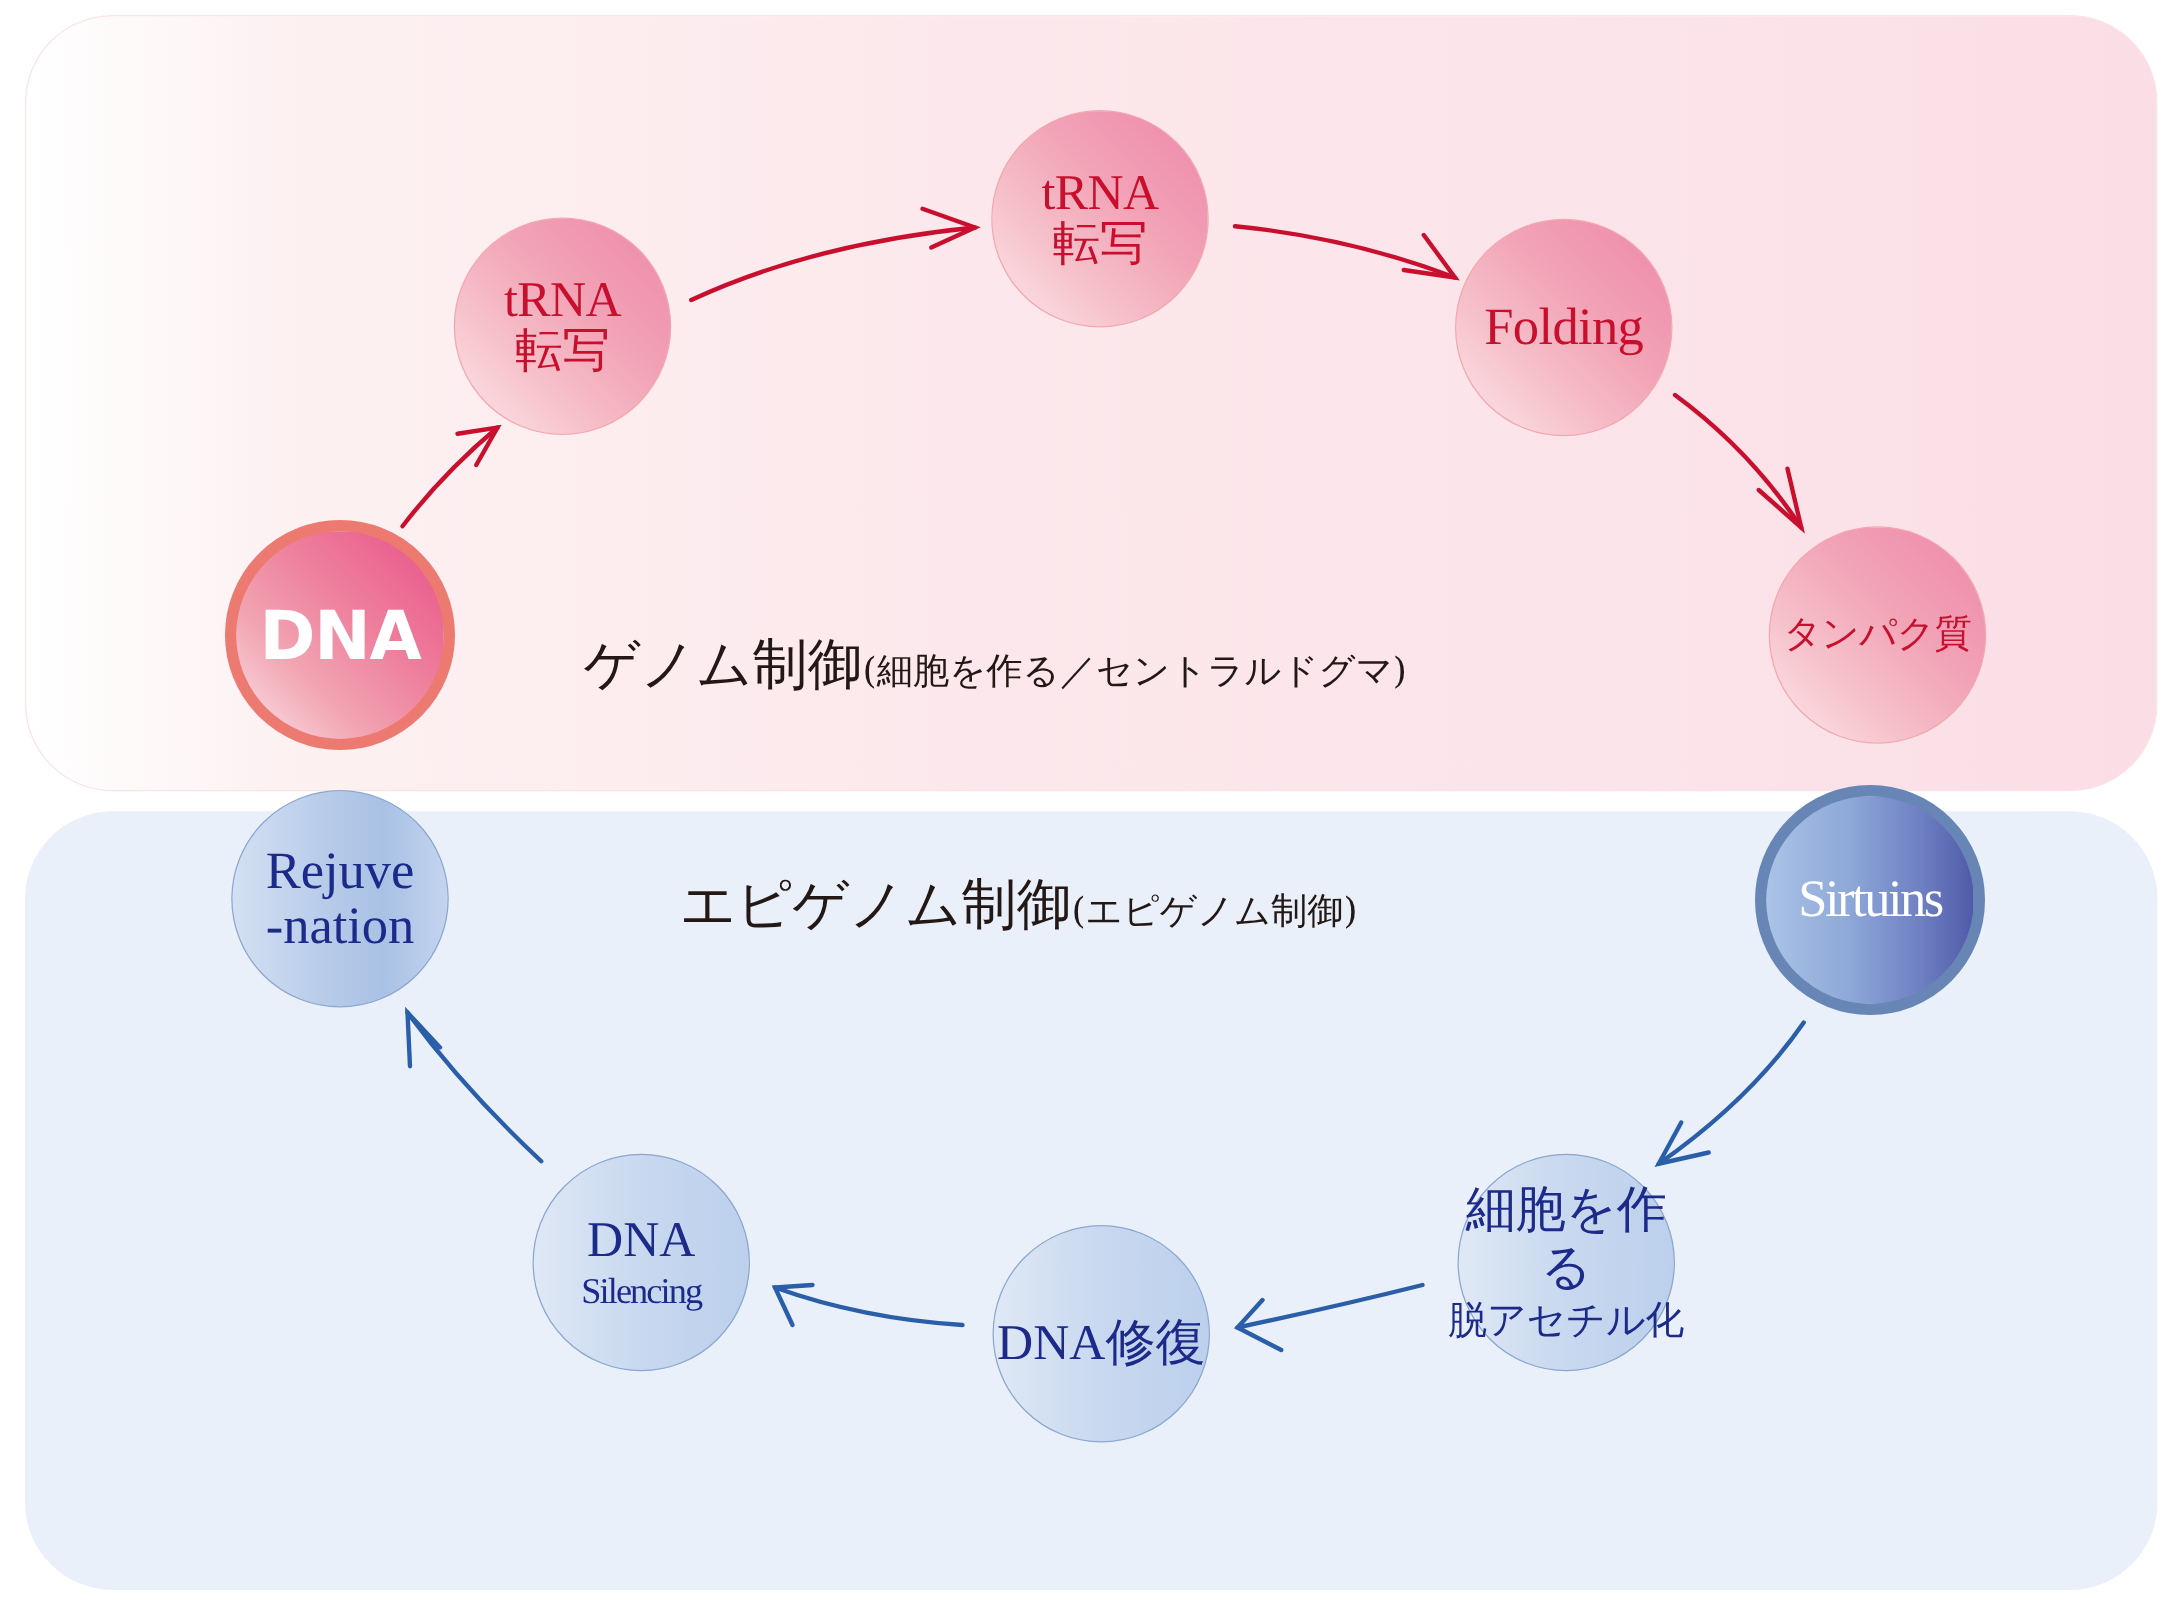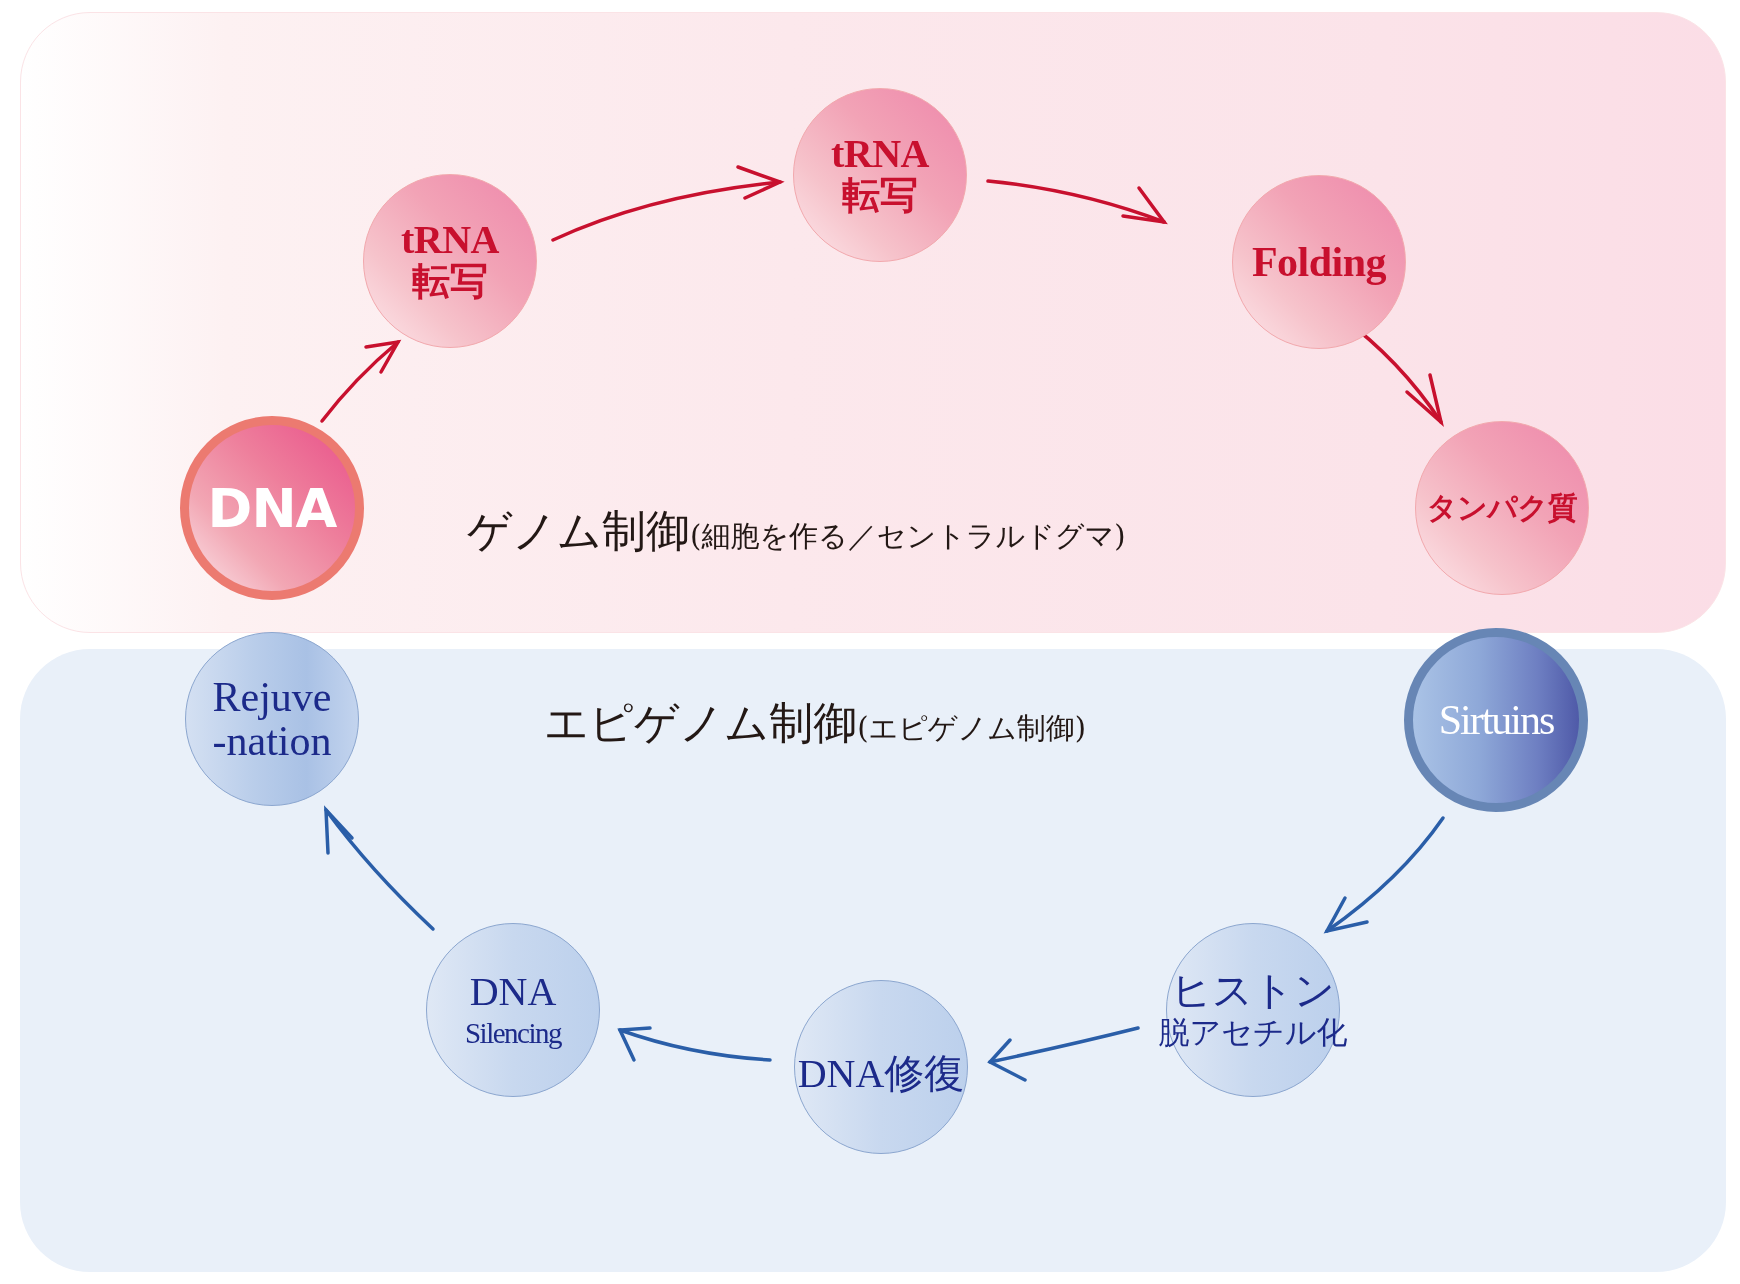--- a/index.html
+++ b/index.html
@@ -20,21 +20,20 @@
     position: absolute; border-radius: 50%;
     display: flex; flex-direction: column; align-items: center; justify-content: center;
     box-sizing: border-box; text-align: center;
     font-family: "Liberation Serif", "DejaVu Serif", serif;
   }
   .pink {
     width: 174px; height: 174px;
     background: linear-gradient(225deg, #ee87ab 0%, #f2a3b6 40%, #f6c3cb 70%, #fde9ec 100%);
     border: 1px solid #f2a8ad;
     color: #c8102e;
-    font-weight: bold;
   }
   .pink .l1 { font-size: 40px; line-height: 40px; letter-spacing: -0.5px; }
   .pink .l2 { font-size: 38px; line-height: 42px; }
   .dna-main {
     width: 184px; height: 184px;
     background: linear-gradient(225deg, #e9518a 0%, #ee7f9c 40%, #f2a7b4 70%, #fbe6ea 100%);
     border: 9px solid #ec7a70;
     color: #ffffff;
     font-family: "DejaVu Sans", "Liberation Sans", sans-serif;
     font-weight: bold; font-size: 54px; letter-spacing: -1px;
@@ -104,36 +103,36 @@
   <span>DNA</span>
 </div>
 <div class="node pink" style="left:363px; top:174px;">
   <span class="l1">tRNA</span>
   <span class="l2">転写</span>
 </div>
 <div class="node pink" style="left:793px; top:88px;">
   <span class="l1">tRNA</span>
   <span class="l2">転写</span>
 </div>
-<div class="node pink" style="left:1232px; top:175px;text-align:right;">
+<div class="node pink" style="left:1164px; top:175px;text-align:right;">
   <span class="l1" style="font-size:42px;">Folding</span>
 </div>
 <div class="node pink" style="left:1415px; top:421px; overflow:visible;">
   <span class="l1" style="font-size:30px; white-space:nowrap;">タンパク質</span>
 </div>
 
 <div class="title" style="left:467px; top:502px;">
   <span class="big">ゲノム制御</span><span class="small">(細胞を作る／セントラルドグマ)</span>
 </div>
 
 <div class="node sirtuins" style="left:1404px; top:628px;">
   <span>Sirtuins</span>
 </div>
 <div class="node blue blue-light" style="left:1166px; top:923px; overflow:visible;">
-  <span style="font-size:40px; line-height:46px;">ヒストン</span>
+  <span style="font-size:40px; line-height:46px;">細胞を作る</span>
   <span style="font-size:31px; line-height:38px; white-space:nowrap;">脱アセチル化</span>
 </div>
 <div class="node blue blue-light" style="left:794px; top:980px; overflow:visible;">
   <span style="font-size:40px; white-space:nowrap;margin-top:12px;">DNA修復</span>
 </div>
 <div class="node blue blue-light" style="left:426px; top:923px;">
   <span style="font-size:40px; line-height:46px;">DNA</span>
   <span style="font-size:29px; line-height:36px; letter-spacing:-1.5px;">Silencing</span>
 </div>
 <div class="node blue" style="left:185px; top:632px;">

